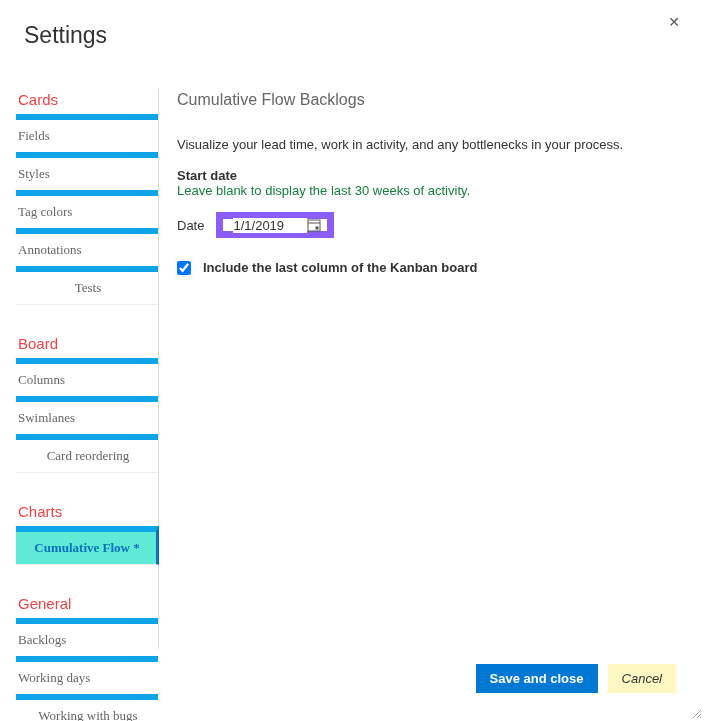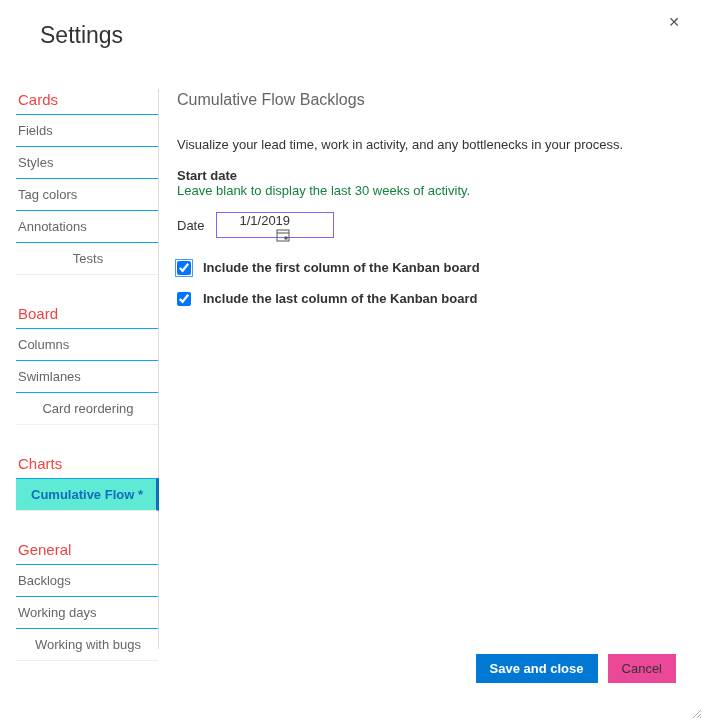--- a/index.html
+++ b/index.html
@@ -18,21 +18,20 @@
       font-size: 14px;
       color: #555;
       cursor: pointer;
       line-height: 1;
     }
     .dialog-title {
       font-size: 23px;
       font-weight: 400;
       color: #333;
       padding: 22px 0 0 24px;
-      margin-left: 16px;
     }
     .content-row {
       display: flex;
       margin-top: 40px;
       height: 560px;
     }
     .sidebar {
       width: 159px;
       border-right: 1px solid #ddd;
       padding-left: 16px;
@@ -45,22 +44,23 @@
       padding: 6px 0 6px 2px;
     }
     .nav-group-header.first { padding-top: 2px; }
     .nav-list {
       list-style: none;
     }
     .nav-item {
       color: #666;
       font-size: 13px;
       padding: 8px 0 8px 2px;
-      border-top: 1px solid #0ea5e9;
-      cursor: pointer;
+      border-top: 6px solid #0ea5e9;
+      cursor: pointer;
+      font-family: Liberation Serif, serif;
     }
     .nav-item:last-child { border-bottom: 1px solid #eee; text-align: center; }
     .nav-item.active {
       color: #106ebe;
       font-weight: 700;
       background: #5eead4;
       border-right: 3px solid #106ebe;
       margin-right: -1px;
     }
     .nav-spacer { height: 24px; }
@@ -96,25 +96,24 @@
     }
     .date-label {
       font-size: 13px;
       color: #333;
       margin-right: 12px;
       text-align: center;
     }
     .date-input-wrap {
       display: flex;
       align-items: center;
-      border: 1px solid #8b5cf6;
+      border: 7px solid #8b5cf6;
       height: 26px;
       width: 118px;
-      padding: 0 6px 0 22px;
-      flex-direction: column;
+      padding: 0 6px 0 10px;
     }
     .date-input {
       border: none;
       outline: none;
       font-size: 13px;
       width: 100%;
       font-family: inherit;
       color: #333;
     }
     .cal-icon {
@@ -136,40 +135,41 @@
     }
     .checkbox-row.selected input { outline: 1px solid #4f9ae0; outline-offset: 1px; }
     .checkbox-label {
       font-size: 13px;
       font-weight: 700;
       color: #333;
       margin-left: 12px;
     }
     .footer {
       position: absolute;
-      bottom: 38px;
+      bottom: 28px;
       right: 28px;
       display: flex;
       gap: 10px;
     }
     .btn {
       font-size: 13px;
       padding: 7px 14px;
       border: none;
       cursor: pointer;
       font-family: inherit;
     }
     .btn-primary {
       background: #0078d4;
       color: #fff;
       font-weight: 700;
     }
     .btn-secondary {
-      background: #ec4899;
-      color: #333;
+      background: #fef9c3;
+      color: #333;
+      font-style: italic;
     }
     .resize-grip {
       position: absolute;
       bottom: 2px;
       right: 2px;
       width: 12px;
       height: 12px;
     }
     .resize-grip svg { display:block; }
   </style>
@@ -229,24 +229,20 @@
       <div class="date-input-wrap">
         <input class="date-input" type="text" value="1/1/2019" style="">
         <svg class="cal-icon" viewBox="0 0 14 14">
           <rect x="1" y="2" width="12" height="11" fill="none" stroke="#555" stroke-width="1"></rect>
           <line x1="1" y1="5" x2="13" y2="5" stroke="#555" stroke-width="1"></line>
           <rect x="8.5" y="8.5" width="3" height="3" fill="#555"></rect>
         </svg>
       </div>
     </div>
 
-    <div class="checkbox-row selected">
-      <input type="checkbox" checked="" style="">
-      <span class="checkbox-label">Include the first column of the Kanban board</span>
-    </div>
     <div class="checkbox-row">
       <input type="checkbox" checked="" style="">
       <span class="checkbox-label">Include the last column of the Kanban board</span>
     </div>
   </section>
 </div>
 
 <div class="footer">
   <button class="btn btn-primary">Save and close</button>
   <button class="btn btn-secondary">Cancel</button>

